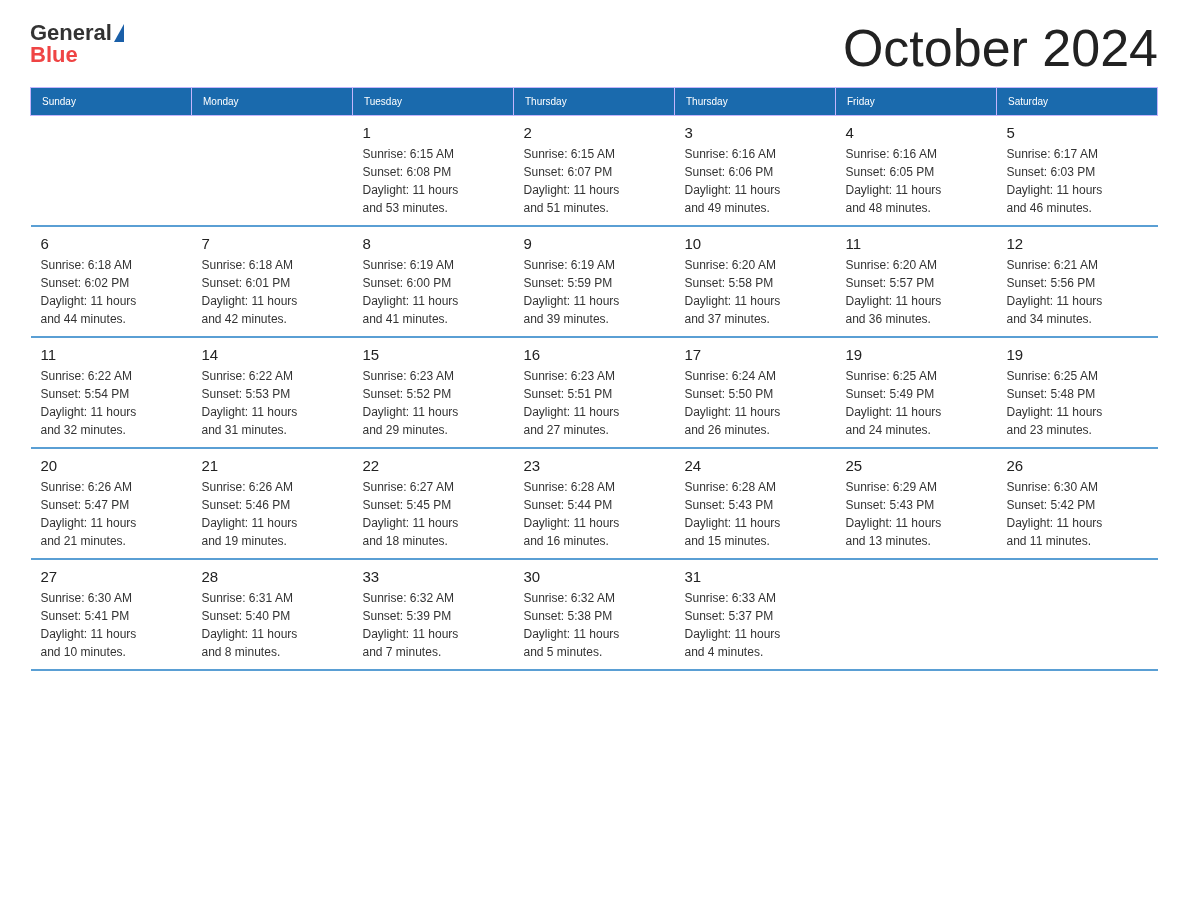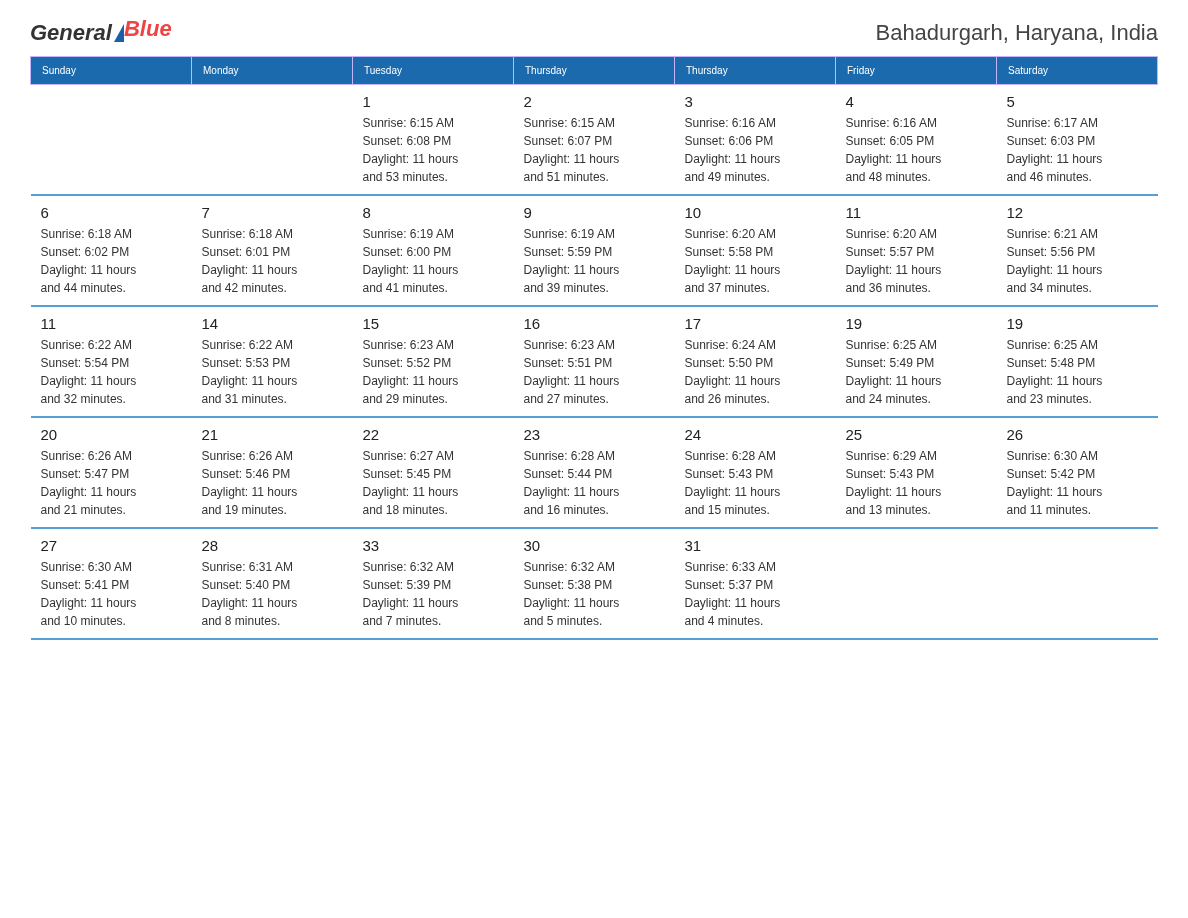--- a/index.html
+++ b/index.html
@@ -32,22 +32,21 @@
     }
     .logo-blue {
       font-size: 22px;
       font-weight: bold;
       color: #ef4444;
       display: block;
       margin-top: -4px;
     }
     .logo-wrapper {
       display: flex;
-      flex-direction: row;
-      font-style: italic;
+      flex-direction: column;
     }
     .logo-top {
       display: flex;
       align-items: center;
     }
     .title-section {
       text-align: right;
     }
     .month-title {
       font-size: 52px;
@@ -109,21 +108,21 @@
 
 <div class="header">
   <div class="logo-wrapper">
     <div class="logo-top">
       <span class="logo-text-general">General</span>
       <span class="logo-triangle"></span>
     </div>
     <span class="logo-blue">Blue</span>
   </div>
   <div class="title-section">
-    <div class="location-title">Bahadurgarh, Haryana, India</div>
+    <div class="month-title">October 2024</div>
   </div>
 </div>
 
 <table class="calendar">
   <thead>
     <tr>
     <th>Sunday</th>
         <th>Monday</th>
         <th>Tuesday</th>
         <th>Thursday</th>

